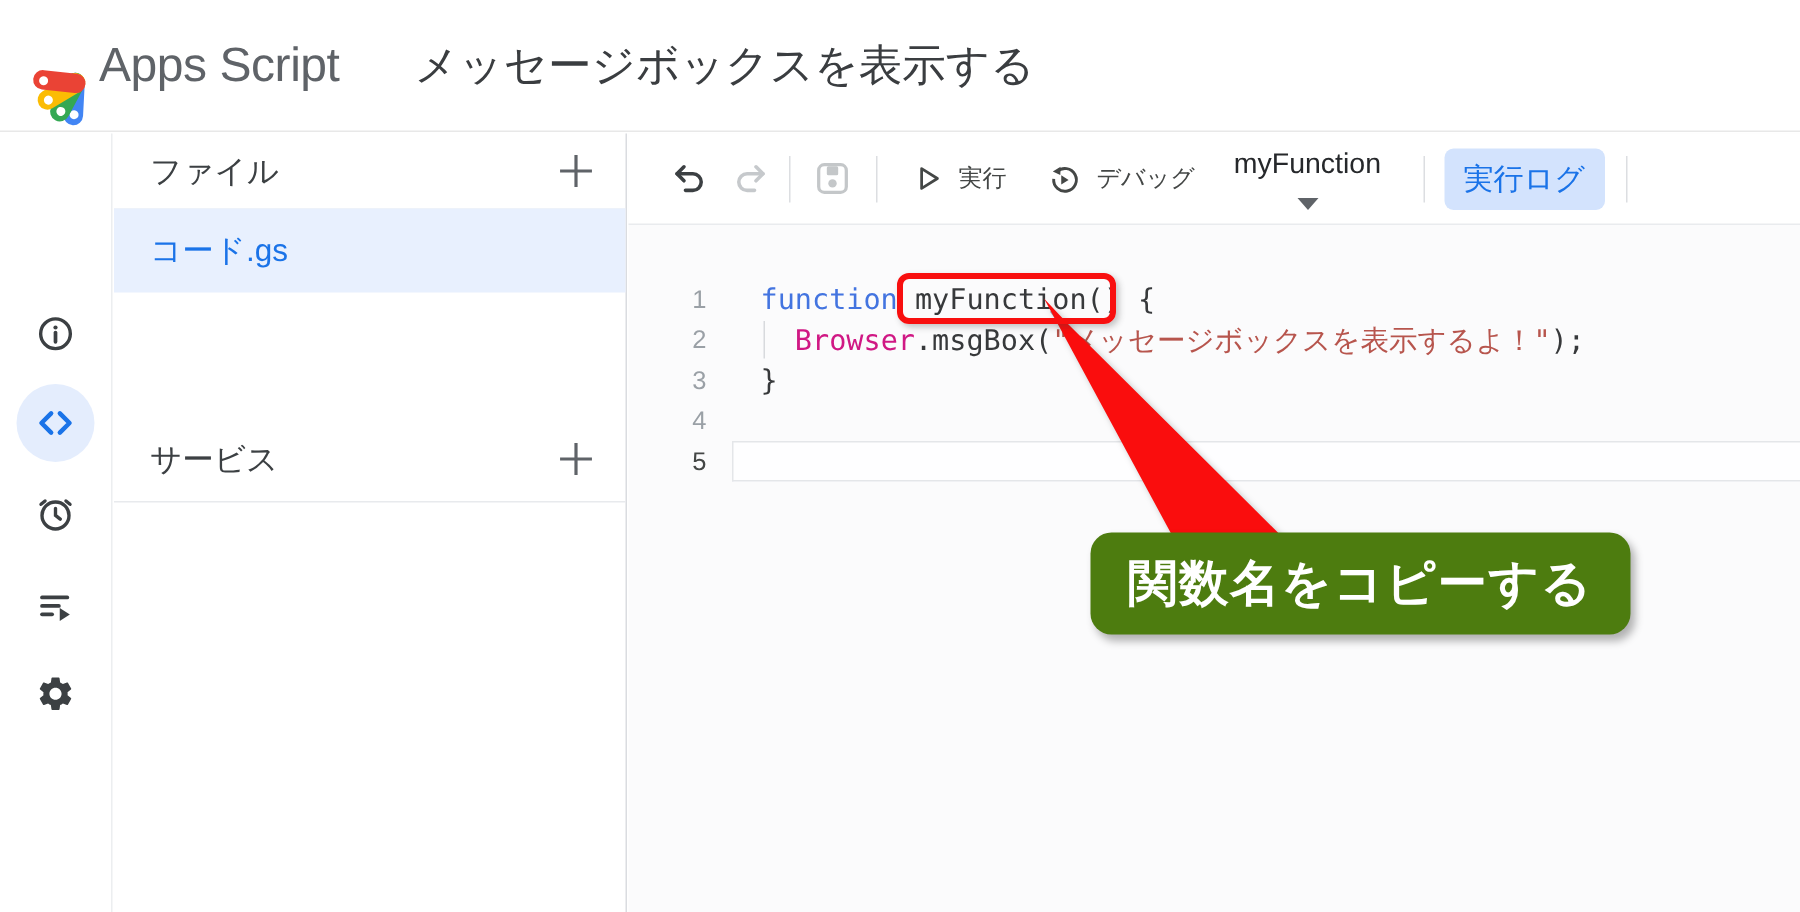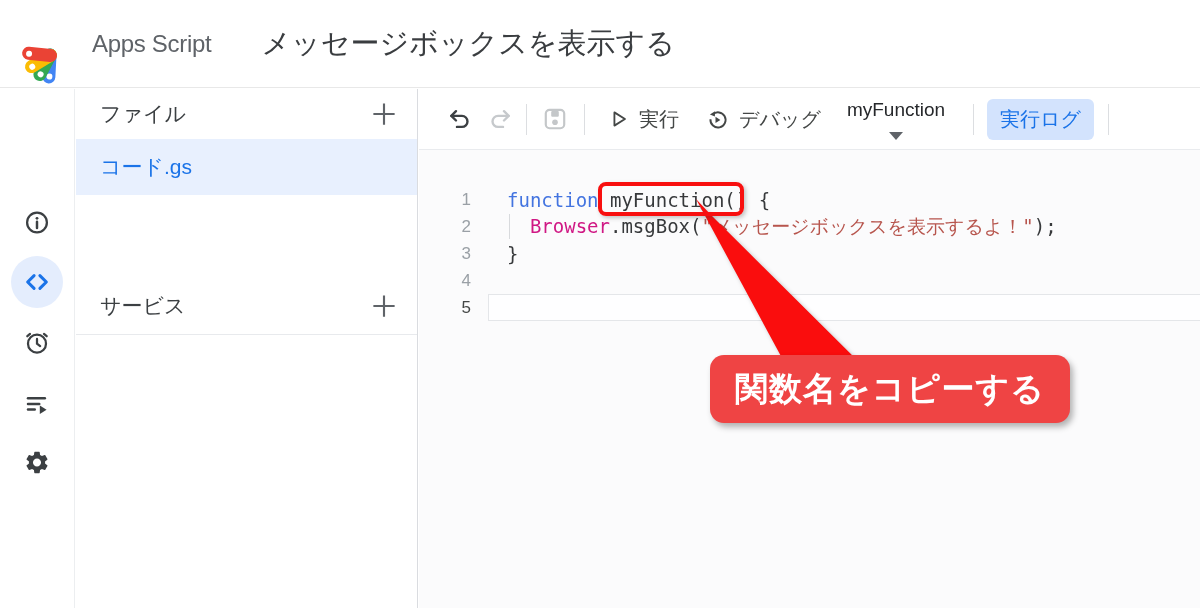--- a/index.html
+++ b/index.html
@@ -12,21 +12,21 @@
     background:#fff; border-bottom:1px solid #e8e8e8; display:flex; align-items:center; }
   .logo { position:relative; width:48px; height:50px; margin-left:14px; }
   .petal { position:absolute; right:5px; bottom:7px; width:35px; height:13px; border-radius:7px;
     transform-origin:calc(100% - 7px) 50%; }
   .petal::after { content:""; position:absolute; left:3.5px; top:3.5px; width:6px; height:6px;
     border-radius:50%; background:#fff; }
   .petal.red    { background:#ea4335; transform:rotate(6deg);  z-index:4; }
   .petal.yellow { background:#fbbc04; transform:rotate(-31deg); z-index:3; }
   .petal.green  { background:#34a853; transform:rotate(-62deg); z-index:2; }
   .petal.blue   { background:#4285f4; transform:rotate(-87deg); z-index:1; }
-  .app-name { font-size:24px; color:#5f6368; margin-left:30px; letter-spacing:-0.3px;text-align:right; }
+  .app-name { font-size:32px; color:#5f6368; margin-left:4px; letter-spacing:-0.3px;text-align:right; }
   .page-title { font-size:29px; color:#3a3d40; margin-left:50px; }
 
   
   #icon-rail { position:absolute; left:0; top:89px; width:75px; height:519px;
     background:#fff; border-right:1px solid #eceef0; }
   .rail-btn { position:absolute; left:50%; transform:translateX(-50%); display:flex;
     align-items:center; justify-content:center; cursor:pointer; }
   .rail-circle { width:52px; height:52px; border-radius:50%; background:#e4edfd;
     display:flex; align-items:center; justify-content:center; }
 
@@ -42,21 +42,21 @@
   #fp-selected .fp-label { color:#1a73e8; }
   #fp-lib { top:129px; height:59px; border-top:1px solid #e8eaed; border-bottom:1px solid #e8eaed; }
   #fp-svc { top:188px; height:58px; border-bottom:1px solid #e8eaed; }
 
   
   #editor { position:absolute; left:419px; top:89px; width:781px; height:519px; background:#fbfbfc; }
   #editor-toolbar { height:61px; background:#fff; border-bottom:1px solid #e9ebee;
     display:flex; align-items:center; }
   .tb-icon { display:flex; align-items:center; cursor:pointer; }
   .tb-divider { width:1px; height:31px; background:#dcdee1; }
-  .tb-btn { display:flex; align-items:center; gap:9px; font-size:20px; color:#444746; cursor:pointer; }
+  .tb-btn { display:flex; align-items:center; gap:9px; font-size:16px; color:#444746; cursor:pointer; }
   .flip { transform:scaleX(-1); }
   #function-select { display:flex; align-items:center; gap:11px; cursor:pointer;flex-direction:column; }
   #function-select .fn-name { font-size:19px; font-weight:500; color:#26282b; }
   .chevron-down { width:0; height:0; border-left:7px solid transparent;
     border-right:7px solid transparent; border-top:8px solid #5f6368; }
   #log-button { background:#d3e3fd; color:#1a73e8; font-size:20px; padding:7px 13px;
     border-radius:6px; cursor:pointer; }
 
   
   #code-area { position:absolute; left:0; top:62px; right:0; bottom:0; padding-top:35px;
@@ -72,22 +72,22 @@
   #current-line-box { position:absolute; left:69px; right:0; top:143px; height:27px;
     background:#fefeff; border:1px solid #e4e6e9; border-right:none; }
   #indent-guide { position:absolute; left:90px; top:63px; height:25px; width:1px; background:#d8dadd; }
 
   
   #ann-svg { position:absolute; left:0; top:0; z-index:50; pointer-events:none; }
   #ann-arrow { filter:drop-shadow(2px 2px 2px rgba(0,0,0,0.25)); }
   #myfn-box { position:absolute; left:598px; top:182px; width:146px; height:34px; z-index:51;
     border:4px solid #f80f0f; border-radius:8px; box-shadow:2px 2px 4px rgba(60,60,60,0.3);
     pointer-events:none; }
-  #callout { position:absolute; left:710px; top:355px; width:360px; height:68px; z-index:52;
-    background:#ef4444; border-radius:14px; box-shadow:3px 4px 6px rgba(0,0,0,0.3);
+  #callout { position:absolute; left:727px; top:355px; width:360px; height:68px; z-index:52;
+    background:#4d7c0f; border-radius:14px; box-shadow:3px 4px 6px rgba(0,0,0,0.3);
     display:flex; align-items:center; justify-content:center; pointer-events:none; }
   #callout .callout-text { color:#fff; font-size:33px; font-weight:bold; letter-spacing:1px; }
 </style>
 </head>
 <body>
 
 <div id="app-header">
   <div class="logo">
     <div class="petal blue"></div>
     <div class="petal green"></div>

